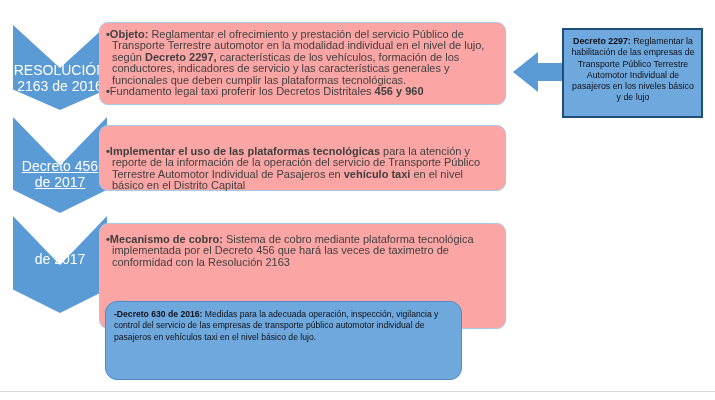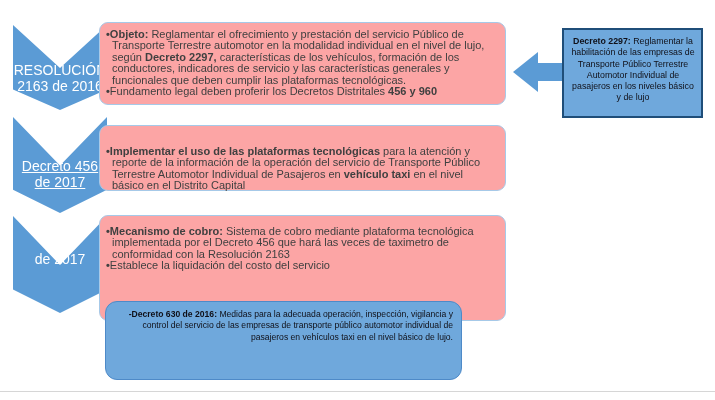--- a/index.html
+++ b/index.html
@@ -17,38 +17,38 @@
   #chev1 .lbl{top:38px;}
   #chev2 .lbl{top:42px;text-decoration:underline;}
   #chev3 .lbl{top:36px;}
 
   
   .dbox{position:absolute;left:99px;width:407px;background:#fca5a5;
     border:1.4px solid var(--box-border);border-radius:9px;box-sizing:border-box;
     color:var(--body-text);font-size:11px;line-height:11.4px;}
   #dbox1{top:22px;height:83px;padding:6px 8px 4px 6px;}
   #dbox2{top:125px;height:66px;padding:20px 8px 20px 6px;}
-  #dbox3{top:215px;height:106px;padding:10px 8px 8px 6px;}
+  #dbox3{top:223px;height:106px;padding:10px 8px 8px 6px;}
   .bullet{padding-left:6px;text-indent:-6px;}
   .blt{font-weight:bold;}
   .b{font-weight:bold;}
 
   
   #callout-arrow{position:absolute;left:513px;top:52px;width:50px;height:40px;color:var(--shape-blue);}
   #callout-arrow svg{display:block;width:100%;height:100%;}
 
   
   #callout{position:absolute;left:562px;top:28px;width:141px;height:90px;box-sizing:border-box;
     background:var(--callout-fill);border:2px solid var(--callout-border);
     color:var(--dark-text);font-size:8.8px;line-height:11.3px;padding:6px 5px 4px 6px;text-align:center;}
 
   
   #bottombox{position:absolute;left:105px;top:301px;width:357px;height:79px;box-sizing:border-box;
     background:var(--bottom-fill);border:1.5px solid var(--bottom-border);border-radius:12px;
-    color:var(--dark-text);font-size:8.6px;line-height:11.4px;padding:7px 8px 4px 8px;text-align:right;}
+    color:var(--dark-text);font-size:8.6px;line-height:11.4px;padding:7px 8px 4px 8px;}
 
   
   #divider{position:absolute;left:0;top:391px;width:715px;height:0;
     border-top:1.6px solid var(--divider);}
 </style>
 </head>
 <body>
 
 <div id="stage">
 
@@ -76,30 +76,29 @@
     <svg viewBox="0 0 94 95" preserveAspectRatio="none">
       <polygon points="0,0 47,48 94,0 94,72 47,95 0,72" fill="currentColor"></polygon>
     </svg>
     <div class="lbl">
       <div>de 2017</div>
     </div>
   </div>
 
   <div class="dbox" id="dbox1">
     <div class="bullet"><span class="blt">•</span><span class="b">Objeto:</span><span> Reglamentar el ofrecimiento y prestación del servicio Público de Transporte Terrestre automotor en la modalidad individual en el nivel de lujo, según </span><span class="b">Decreto 2297,</span><span> características de los vehículos, formación de los conductores, indicadores de servicio y las características generales y funcionales que deben cumplir las plataformas tecnológicas.</span></div>
-    <div class="bullet"><span class="blt">•</span><span>Fundamento legal deben proferir los Decretos Distritales </span><span class="b">456 y 960</span></div>
+    <div class="bullet"><span class="blt">•</span><span>Fundamento legal taxi proferir los Decretos Distritales </span><span class="b">456 y 960</span></div>
   </div>
 
   <div class="dbox" id="dbox2">
     <div class="bullet"><span class="blt">•</span><span class="b">Implementar el uso de las plataformas tecnológicas</span><span> para la atención y reporte de la información de la operación del servicio de Transporte Público Terrestre Automotor Individual de Pasajeros en </span><span class="b">vehículo taxi</span><span> en el nivel básico en el Distrito Capital</span></div>
   </div>
 
   <div class="dbox" id="dbox3">
     <div class="bullet"><span class="blt">•</span><span class="b">Mecanismo de cobro:</span><span> Sistema de cobro mediante plataforma tecnológica implementada por el Decreto 456  que hará las veces de taximetro de conformidad con la Resolución 2163</span></div>
-    <div class="bullet"><span class="blt">•</span><span>Establece la liquidación del costo del servicio</span></div>
   </div>
 
   <div id="callout-arrow">
     <svg viewBox="0 0 50 40" preserveAspectRatio="none">
       <polygon points="0,20 25,0 25,11 50,11 50,29 25,29 25,40" fill="currentColor"></polygon>
     </svg>
   </div>
 
   <div id="callout">
     <span class="b">Decreto 2297:</span><span>  Reglamentar la habilitación de las empresas de Transporte Público Terrestre Automotor Individual de pasajeros en los niveles básico y de lujo</span>

